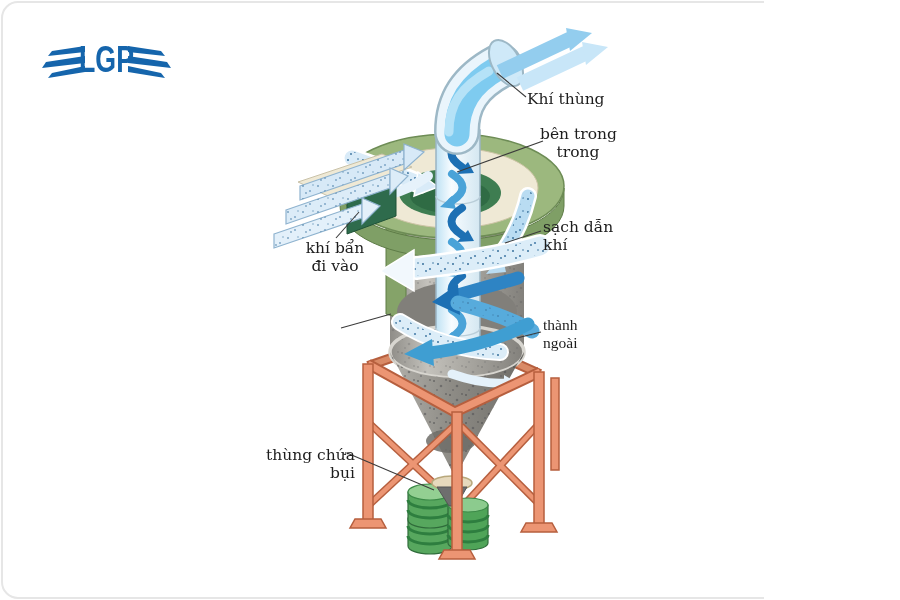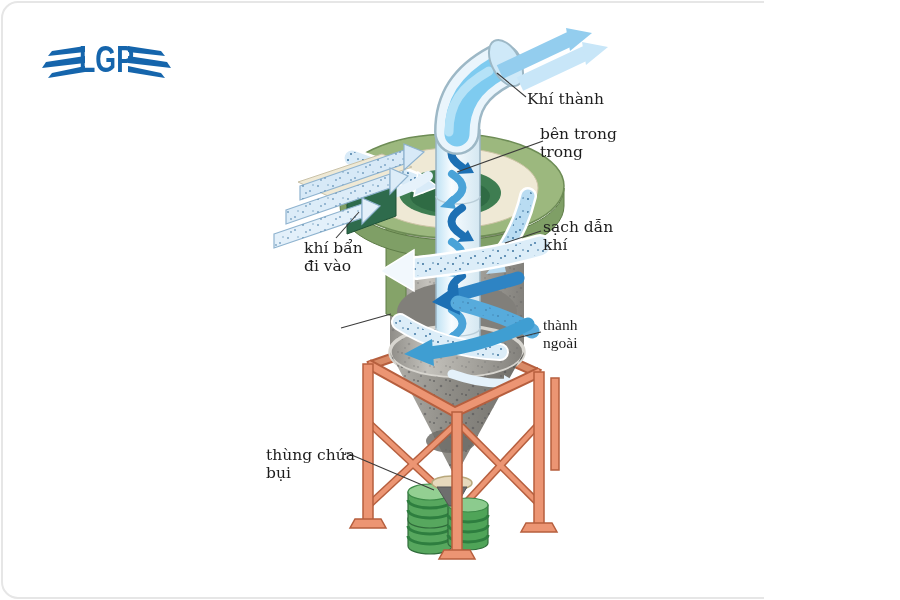--- a/index.html
+++ b/index.html
@@ -2,21 +2,21 @@
 <html><head>
 <meta charset="utf-8">
 <style>
   html,body{margin:0;padding:0;background:#fff;}
   #stage{position:relative;width:764px;height:600px;background:#ffffff;overflow:hidden;
          font-family:"Liberation Sans",sans-serif;}
   #art{position:absolute;left:0;top:0;}
   .label{position:absolute;font-family:"DejaVu Serif","Liberation Serif",serif;
          font-size:15.5px;line-height:17.5px;color:#1d1d1d;white-space:nowrap;}
   .label span{display:block;}
-  .center{}
+  .center{text-align:center;}
 </style>
 </head>
 <body>
 
 <div id="stage">
 <svg id="art" width="900" height="600" viewBox="0 0 900 600">
   <defs>
     <linearGradient id="cylGrad" x1="0" y1="0" x2="1" y2="0">
       <stop offset="0" stop-color="#8f8d88"></stop>
           <stop offset="0.28" stop-color="#c4c2bc"></stop>
@@ -228,35 +228,35 @@
     <line x1="543" y1="141" x2="457" y2="172"></line>
     <line x1="541" y1="231" x2="505" y2="243"></line>
     <line x1="541" y1="332" x2="517" y2="338"></line>
     <line x1="336" y1="238" x2="359" y2="212"></line>
     <line x1="341" y1="328" x2="391" y2="314"></line>
     <line x1="347" y1="453" x2="434" y2="490"></line>
   </g>
 </svg>
 
 <div class="label" style="left:527px;top:91px;">
-  <span>Khí thành</span>
+  <span>Khí thùng</span>
 </div>
 <div class="label center" style="left:540px;top:126px;width:76px;">
   <span>bên trong</span>
   <span>trong</span>
 </div>
 <div class="label" style="left:543px;top:219px;">
   <span>sạch dẫn</span>
   <span>khí</span>
 </div>
 <div class="label center" style="left:304px;top:240px;width:62px;">
   <span>khí bẩn</span>
   <span>đi vào</span>
 </div>
 <div class="label" style="left:543px;top:316px;font-family:Liberation Serif, serif;">
   <span>thành</span>
   <span>ngoài</span>
 </div>
-<div class="label" style="left:266px;top:447px;">
+<div class="label" style="left:266px;top:447px;text-align:right;">
   <span>thùng chứa</span>
   <span>bụi</span>
 </div>
 </div>
 
 </body></html>

